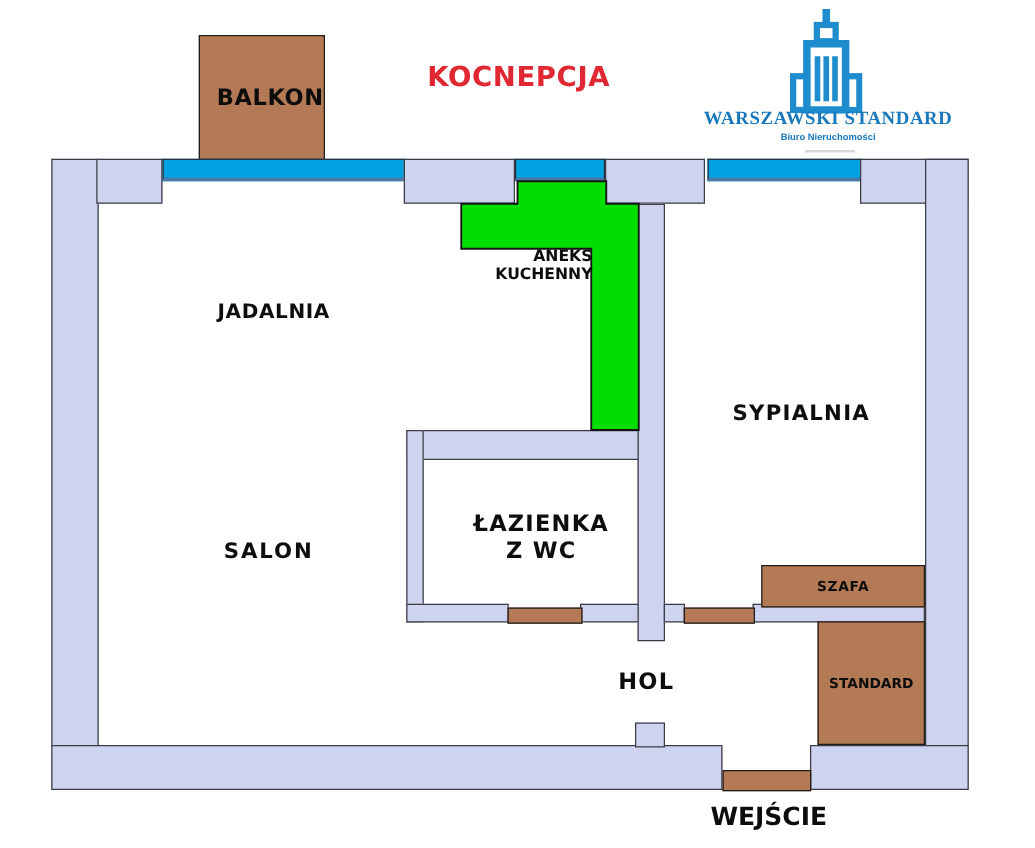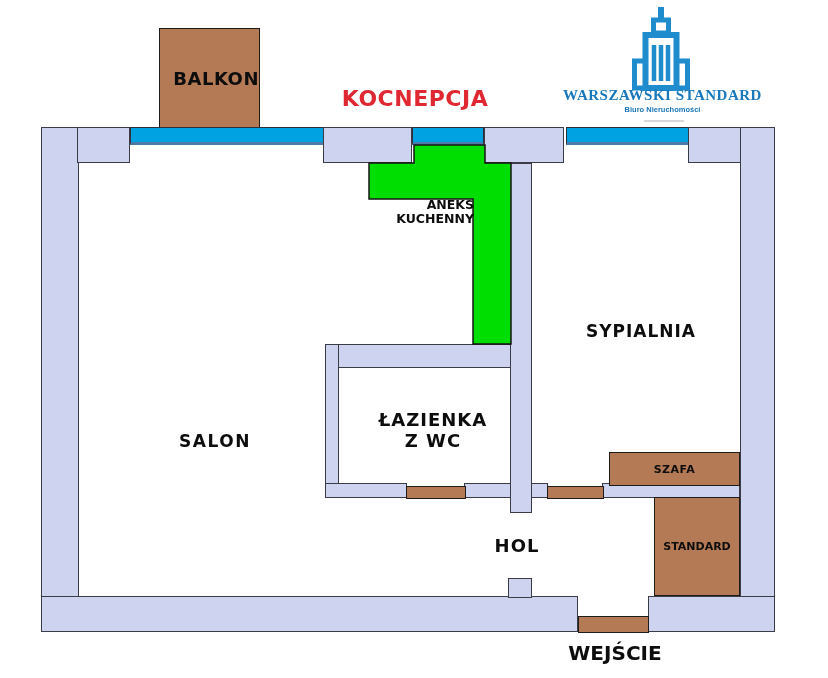--- a/index.html
+++ b/index.html
@@ -19,21 +19,21 @@
   .kitchen-svg{position:absolute;left:368px;top:144px;}
   .title{font-size:22px;letter-spacing:0.5px;color:var(--title);}
   .brand{font-family:"Liberation Serif",serif;color:var(--logo-dark);font-size:15px;letter-spacing:0.5px;}
   .tagline{font-family:Liberation Sans, sans-serif;color:var(--logo-dark);font-size:7.5px;font-weight:bold;}
 </style>
 </head>
 <body>
 
 <div id="plan">
 
-  <div class="lbl title center" style="left:330px;top:50px;width:170px;margin-top:36px;">KOCNEPCJA</div>
+  <div class="lbl title center" style="left:330px;top:50px;width:170px;">KOCNEPCJA</div>
 
   <div>
     <svg class="kitchen-svg" style="left:632px;top:7px;" width="58" height="84" viewBox="0 0 58 84">
       <rect x="26" y="0" width="6" height="13" fill="var(--logo)"></rect>
       <rect x="21.5" y="13" width="15" height="13" fill="none" stroke="var(--logo)" stroke-width="5"></rect>
       <rect x="13.5" y="28" width="31" height="53" fill="none" stroke="var(--logo)" stroke-width="6"></rect>
       <line x1="22" y1="38" x2="22" y2="74" stroke="var(--logo)" stroke-width="4.5"></line>
       <line x1="29" y1="38" x2="29" y2="74" stroke="var(--logo)" stroke-width="4.5"></line>
       <line x1="36" y1="38" x2="36" y2="74" stroke="var(--logo)" stroke-width="4.5"></line>
       <rect x="2.5" y="54" width="11" height="27" fill="none" stroke="var(--logo)" stroke-width="5"></rect>
@@ -77,20 +77,21 @@
   <div class="wood" style="left:547px;top:486px;width:57px;height:13px;"></div>
   <div class="wood" style="left:578px;top:616px;width:71px;height:17px;"></div>
 
   <div class="wood" style="left:609px;top:452px;width:131px;height:34px;">
     <span class="lbl" style="position:static;font-size:11px;letter-spacing:0.5px;">SZAFA</span>
   </div>
   <div class="wood" style="left:654px;top:497px;width:86px;height:99px;">
     <span class="lbl" style="position:static;font-size:11px;">STANDARD</span>
   </div>
 
+  <div class="lbl center" style="left:144px;top:239px;width:150px;font-size:16px;letter-spacing:0.5px;">JADALNIA</div>
   <div class="lbl center" style="left:140px;top:404px;width:150px;font-size:17px;letter-spacing:1.5px;margin-top:27px;">SALON</div>
   <div class="lbl center" style="left:566px;top:321px;width:150px;font-size:17px;letter-spacing:1px;">SYPIALNIA</div>
   <div class="lbl" style="left:374px;top:198px;width:100px;font-size:12.5px;line-height:14px;text-align:right;">
     <span style="display:block;">ANEKS</span>
     <span style="display:block;">KUCHENNY</span>
   </div>
   <div class="lbl center" style="left:358px;top:409px;width:150px;font-size:18px;line-height:21px;letter-spacing:1px;">
     <span style="display:block;">ŁAZIENKA</span>
     <span style="display:block;">Z WC</span>
   </div>

